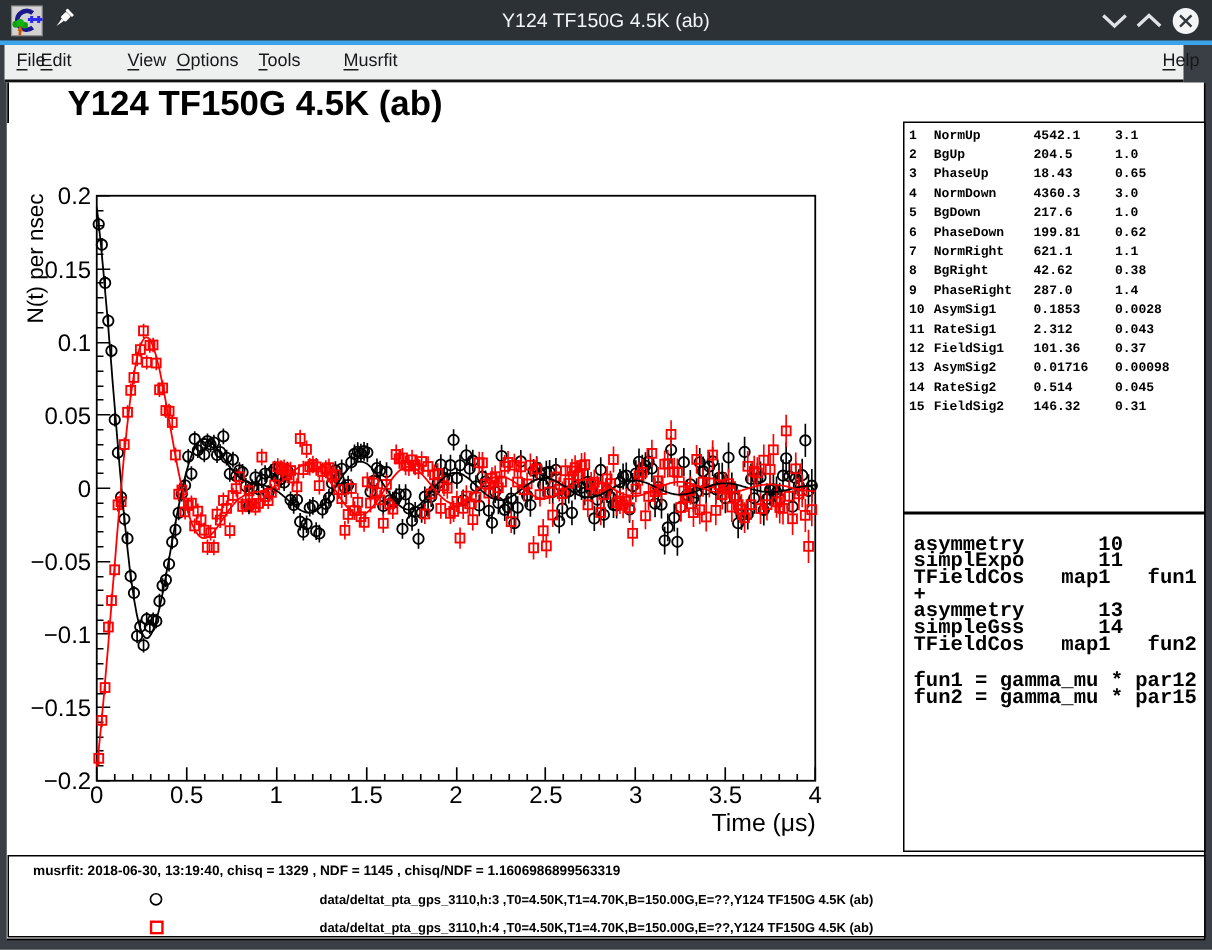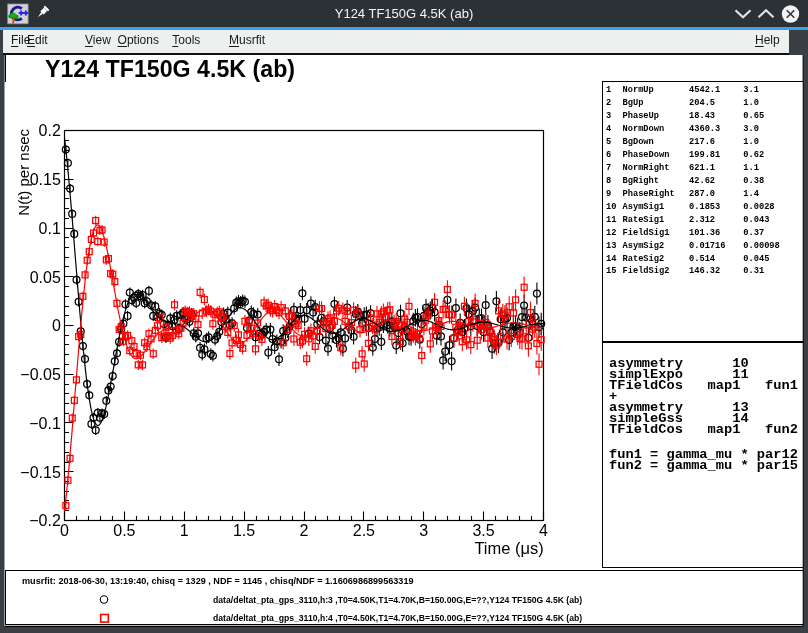--- a/index.html
+++ b/index.html
@@ -33,21 +33,21 @@
  <div class="title">Y124 TF150G 4.5K (ab)</div>
 </div>
 <div id="blueline"></div>
 <div id="menubar">
  <span style="left:8px"><u>F</u>ile</span>
  <span style="left:24px"><u>E</u>dit</span>
  <span style="left:82px"><u>V</u>iew</span>
  <span style="left:114.6px"><u>O</u>ptions</span>
  <span style="left:169.3px"><u>T</u>ools</span>
  <span style="left:226px"><u>M</u>usrfit</span>
- <span style="left:752px"><u>H</u>elp</span>
+ <span style="left:772px"><u>H</u>elp</span>
 </div>
 <svg width="808" height="633" viewBox="0 0 808 633" style="position:absolute;left:0;top:0" font-family="Liberation Sans">
     <rect x="4.5" y="55" width="799" height="571.5" fill="#fff"></rect>
 <path d="M5.4 55V82" stroke="#000" stroke-width="1.2" fill="none"></path>
 <path d="M803.2 55V626.3" stroke="#000" stroke-width="1.2" fill="none"></path>
 <path d="M4.5 626.3H803.5" stroke="#000" stroke-width="1.2" fill="none"></path>
 <text x="45" y="76.5" font-family="Liberation Sans" font-size="23.2" font-weight="bold">Y124 TF150G 4.5K (ab)</text>
 <rect x="64.5" y="130.5" width="479.0" height="390.0" fill="none" stroke="#000" stroke-width="1.2"></rect>
 <path d="M64.5 520.50H73.5M64.5 510.50H69.0M64.5 500.50H69.0M64.5 491.50H69.0M64.5 481.50H69.0M64.5 471.50H73.5M64.5 462.50H69.0M64.5 452.50H69.0M64.5 442.50H69.0M64.5 432.50H69.0M64.5 422.50H73.5M64.5 413.50H69.0M64.5 403.50H69.0M64.5 393.50H69.0M64.5 384.50H69.0M64.5 374.50H73.5M64.5 364.50H69.0M64.5 354.50H69.0M64.5 344.50H69.0M64.5 335.50H69.0M64.5 325.50H73.5M64.5 315.50H69.0M64.5 306.50H69.0M64.5 296.50H69.0M64.5 286.50H69.0M64.5 276.50H73.5M64.5 266.50H69.0M64.5 257.50H69.0M64.5 247.50H69.0M64.5 237.50H69.0M64.5 228.50H73.5M64.5 218.50H69.0M64.5 208.50H69.0M64.5 198.50H69.0M64.5 188.50H69.0M64.5 179.50H73.5M64.5 169.50H69.0M64.5 159.50H69.0M64.5 150.50H69.0M64.5 140.50H69.0M64.5 130.50H73.5M64.50 520.5V511.5M76.50 520.5V516.0M88.50 520.5V516.0M100.50 520.5V516.0M112.50 520.5V516.0M124.50 520.5V511.5M136.50 520.5V516.0M148.50 520.5V516.0M160.50 520.5V516.0M172.50 520.5V516.0M184.50 520.5V511.5M196.50 520.5V516.0M208.50 520.5V516.0M220.50 520.5V516.0M232.50 520.5V516.0M244.50 520.5V511.5M256.50 520.5V516.0M268.50 520.5V516.0M280.50 520.5V516.0M292.50 520.5V516.0M304.50 520.5V511.5M315.50 520.5V516.0M327.50 520.5V516.0M339.50 520.5V516.0M351.50 520.5V516.0M363.50 520.5V511.5M375.50 520.5V516.0M387.50 520.5V516.0M399.50 520.5V516.0M411.50 520.5V516.0M423.50 520.5V511.5M435.50 520.5V516.0M447.50 520.5V516.0M459.50 520.5V516.0M471.50 520.5V516.0M483.50 520.5V511.5M495.50 520.5V516.0M507.50 520.5V516.0M519.50 520.5V516.0M531.50 520.5V516.0M543.50 520.5V511.5" stroke="#000" stroke-width="1.1" fill="none"></path>
 <text x="60.8" y="136.3" font-size="16" text-anchor="end">0.2</text>

